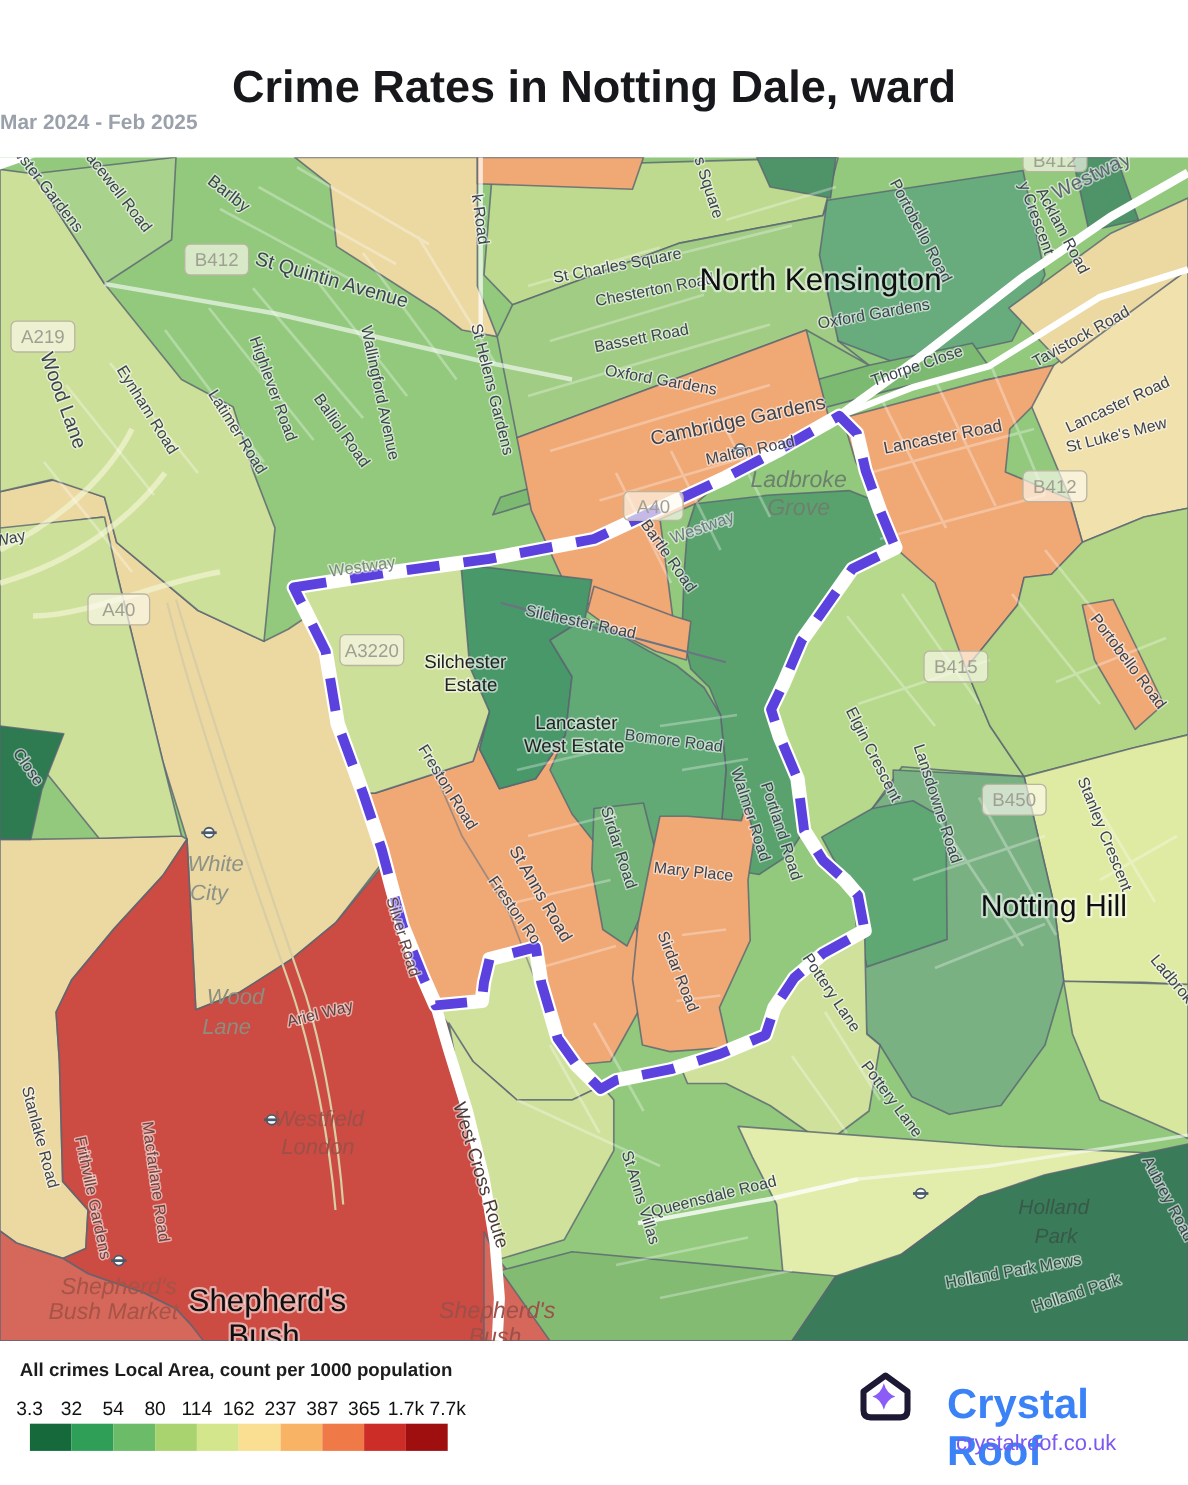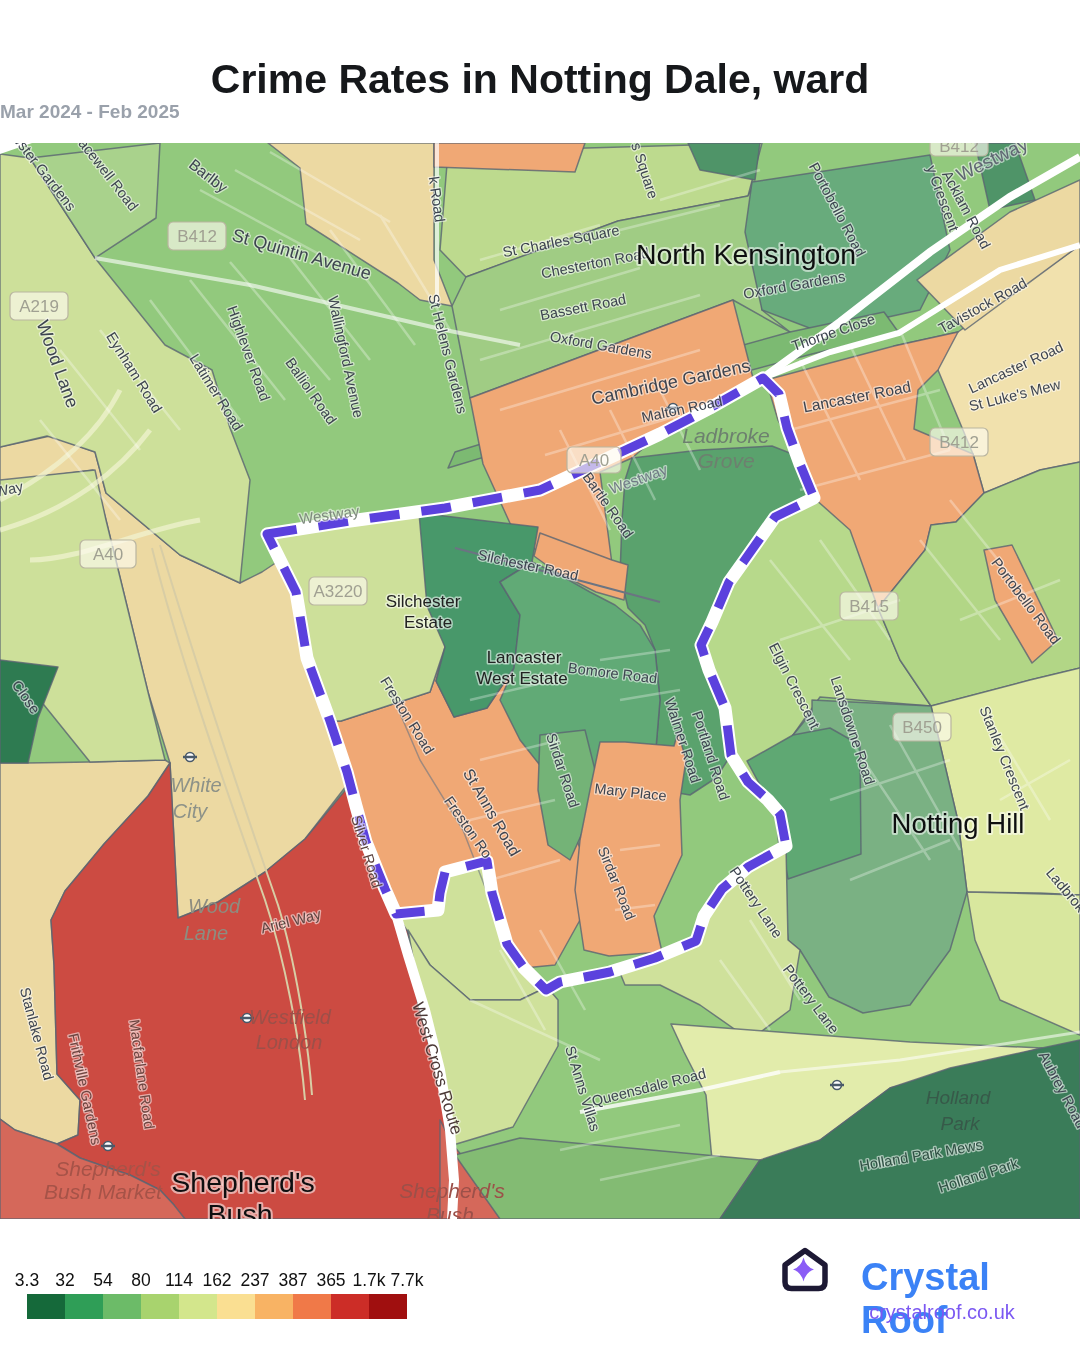--- a/index.html
+++ b/index.html
@@ -406,20 +406,21 @@
     <text x="960" y="1130" font-size="19" fill="#375949" font-style="italic" stroke="none">Park</text>
 
     <text transform="translate(922,1160) rotate(-10)" font-size="14.5" fill="#2f4f43">Holland Park Mews</text>
 
     <text transform="translate(980,1180) rotate(-18)" font-size="14.5" fill="#2f4f43">Holland Park</text>
 
     <text transform="translate(1058,1092) rotate(62)" font-size="14.5">Aubrey Road</text>
   </g>
   </svg>
 
+  <div class="legendtitle">All crimes Local Area, count per 1000 population</div>
 
   <div class="legendnums">
       <span style="left:27px">3.3</span>
       <span style="left:65px">32</span>
       <span style="left:103px">54</span>
       <span style="left:141px">80</span>
       <span style="left:179px">114</span>
       <span style="left:217px">162</span>
       <span style="left:255px">237</span>
       <span style="left:293px">387</span>

